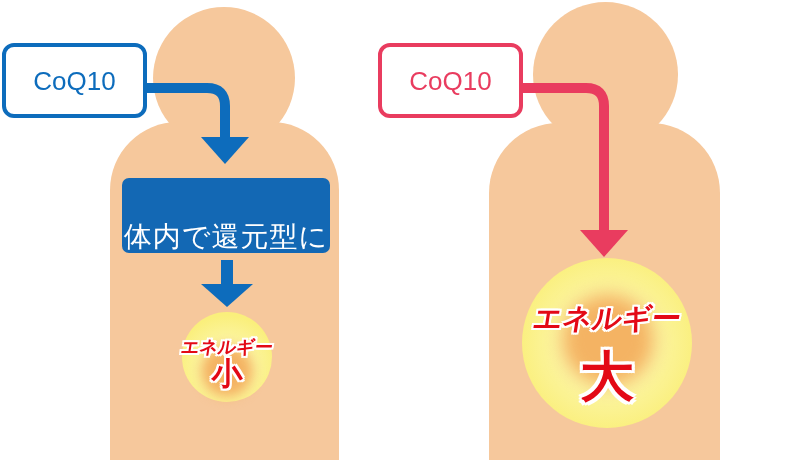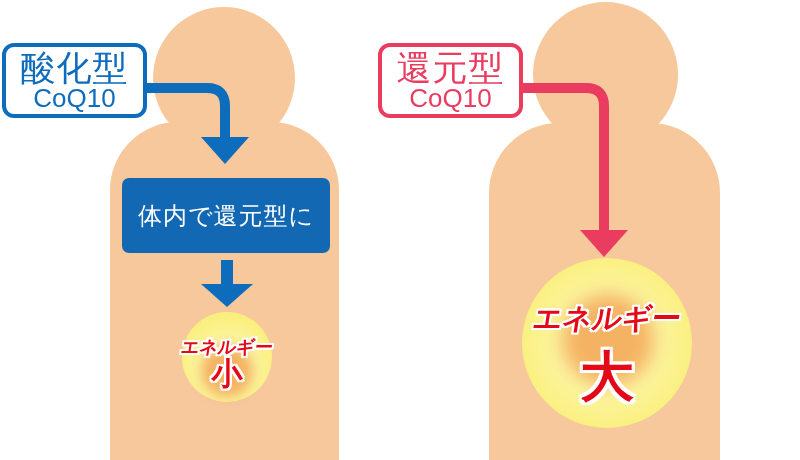--- a/index.html
+++ b/index.html
@@ -32,21 +32,21 @@
     border-radius:12px;box-sizing:border-box;display:flex;flex-direction:column;
     align-items:center;justify-content:center;line-height:1;}
   .label-box.blue{left:2px;border:4px solid #0d6cbc;color:#0d6cbc;}
   .label-box.red{left:378px;border:4px solid #e93c5f;color:#e93c5f;}
   .label-title{font-size:35px;font-weight:500;letter-spacing:1px;}
   .label-sub{font-size:26px;margin-top:0;text-align:right;}
 
   
   .process-box{position:absolute;left:122px;top:178px;width:208px;height:75px;
     background:#1368b4;border-radius:7px;color:#ffffff;display:flex;flex-direction:column;
-    align-items:center;justify-content:center;font-size:24px;line-height:32px;letter-spacing:1px;}
+    align-items:center;justify-content:flex-end;font-size:28px;line-height:32px;letter-spacing:1px;}
 
   
   .energy-text{position:absolute;text-align:center;color:#e30916;font-weight:700;
     text-shadow:-2px -2px 0 #fff,2px -2px 0 #fff,-2px 2px 0 #fff,2px 2px 0 #fff,
                  0 -2px 0 #fff,0 2px 0 #fff,-2px 0 0 #fff,2px 0 0 #fff;}
   .energy-label{transform:skewX(-9deg);}
   .energy-label.small-fig{left:147px;top:335px;width:160px;font-size:18px;}
   .energy-amount.small-fig{left:147px;top:353px;width:160px;font-size:31px;}
   .energy-label.large-fig{left:515px;top:299px;width:184px;font-size:29px;}
   .energy-amount.large-fig{left:515px;top:341px;width:184px;font-size:54px;
@@ -74,26 +74,24 @@
   <svg id="arrows" viewBox="0 0 800 460">
     <path d="M 140 88 H 207 Q 225 88 225 106 V 139" fill="none" stroke="#0d6cbc" stroke-width="10"></path>
     <polygon points="201,137 249,137 225,164" fill="#0d6cbc"></polygon>
     <path d="M 227 260 V 285" fill="none" stroke="#0d6cbc" stroke-width="12"></path>
     <polygon points="201,284 253,284 227,307" fill="#0d6cbc"></polygon>
     <path d="M 518 88 H 586 Q 604 88 604 106 V 232" fill="none" stroke="#e93c5f" stroke-width="10"></path>
     <polygon points="580,230 628,230 604,257" fill="#e93c5f"></polygon>
   </svg>
 
   <div class="label-box blue">
-    <div class="label-title">酸化型</div>
     <div class="label-sub">CoQ10</div>
   </div>
 
   <div class="label-box red">
-    <div class="label-title">還元型</div>
     <div class="label-sub">CoQ10</div>
   </div>
 
   <div class="process-box">
     <div>体内で還元型に</div>
   </div>
 
   <div class="energy-text energy-label small-fig">エネルギー</div>
   <div class="energy-text energy-amount small-fig">小</div>
   <div class="energy-text energy-label large-fig">エネルギー</div>

